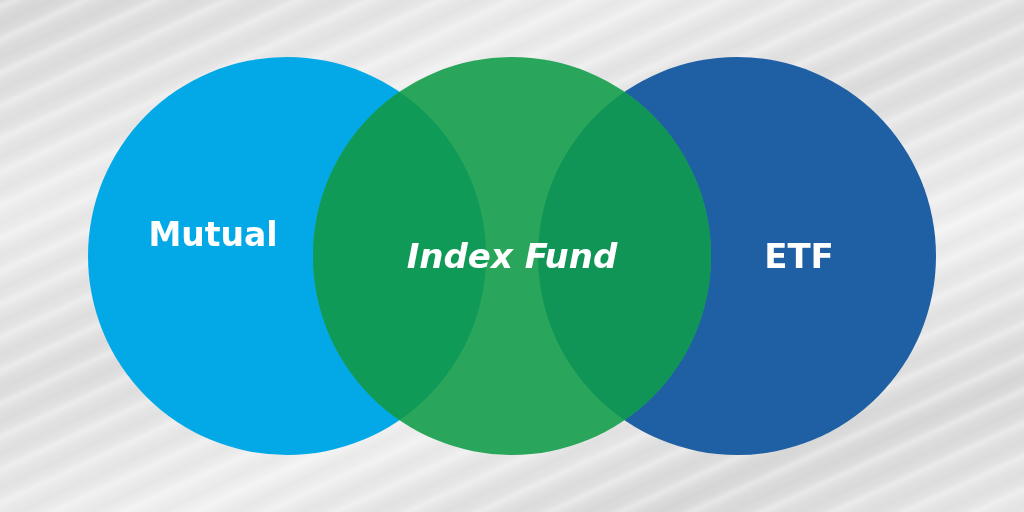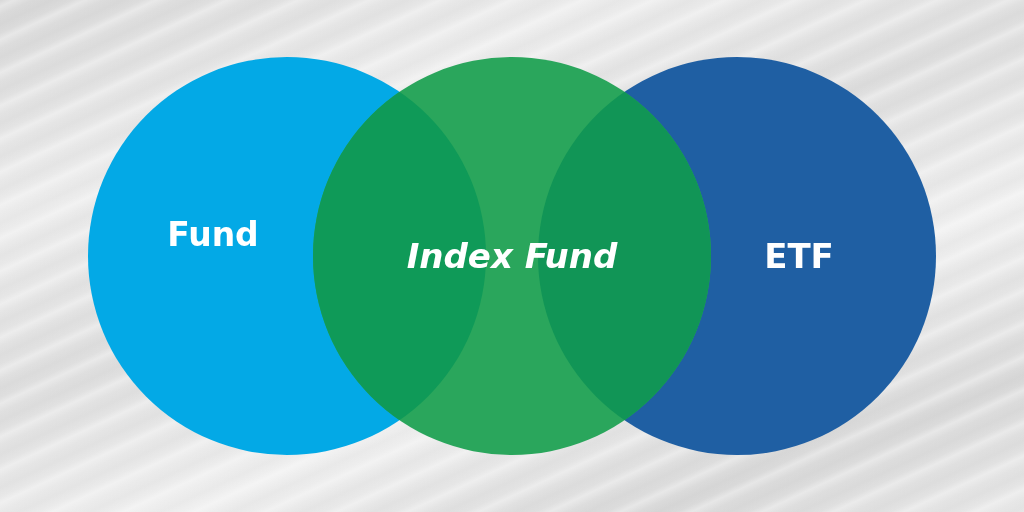--- a/index.html
+++ b/index.html
@@ -29,16 +29,16 @@
   <circle cx="287" cy="256" r="199" fill="#03a9e6"></circle>
   <circle cx="737" cy="256" r="199" fill="#1f5fa3"></circle>
   <circle cx="512" cy="256" r="199" fill="#2aa65c"></circle>
   <g clip-path="url(#clip-mid)">
     <circle cx="287" cy="256" r="199" fill="#0f9a58"></circle>
     <circle cx="737" cy="256" r="199" fill="#119556"></circle>
   </g>
 </svg>
 
 <div class="label" id="lbl-mutual">
-  <div>Fund</div>
+  <div>Mutual</div>
 </div>
 <div class="label" id="lbl-index">Index Fund</div>
 <div class="label" id="lbl-etf">ETF</div>
 
 </body></html>

